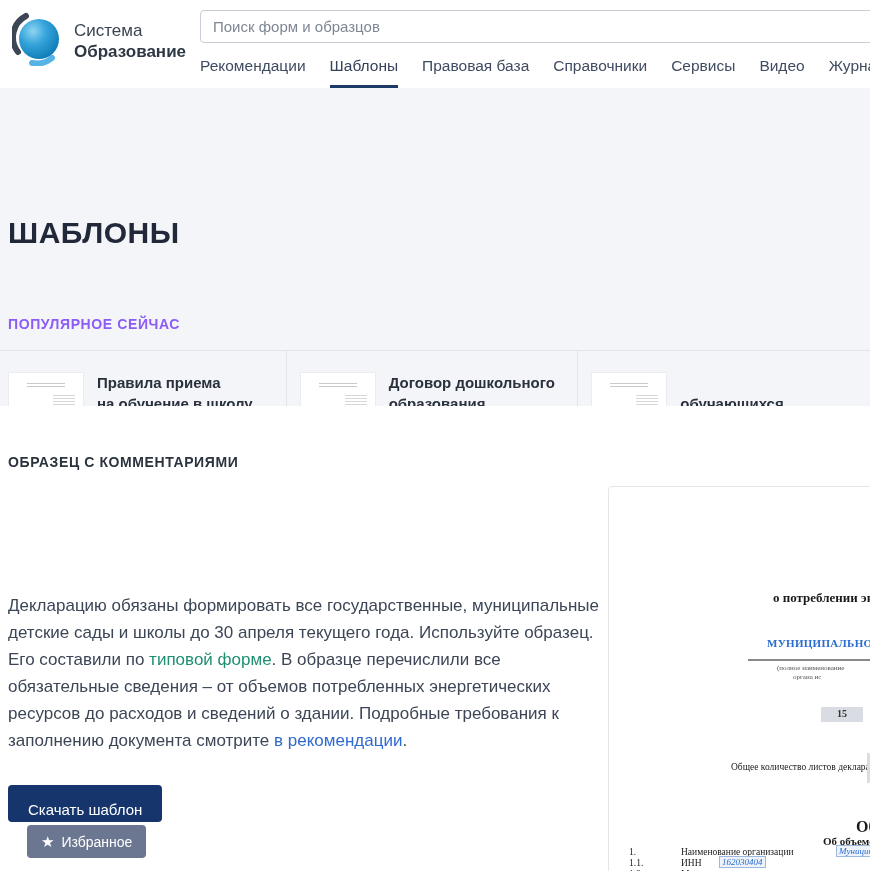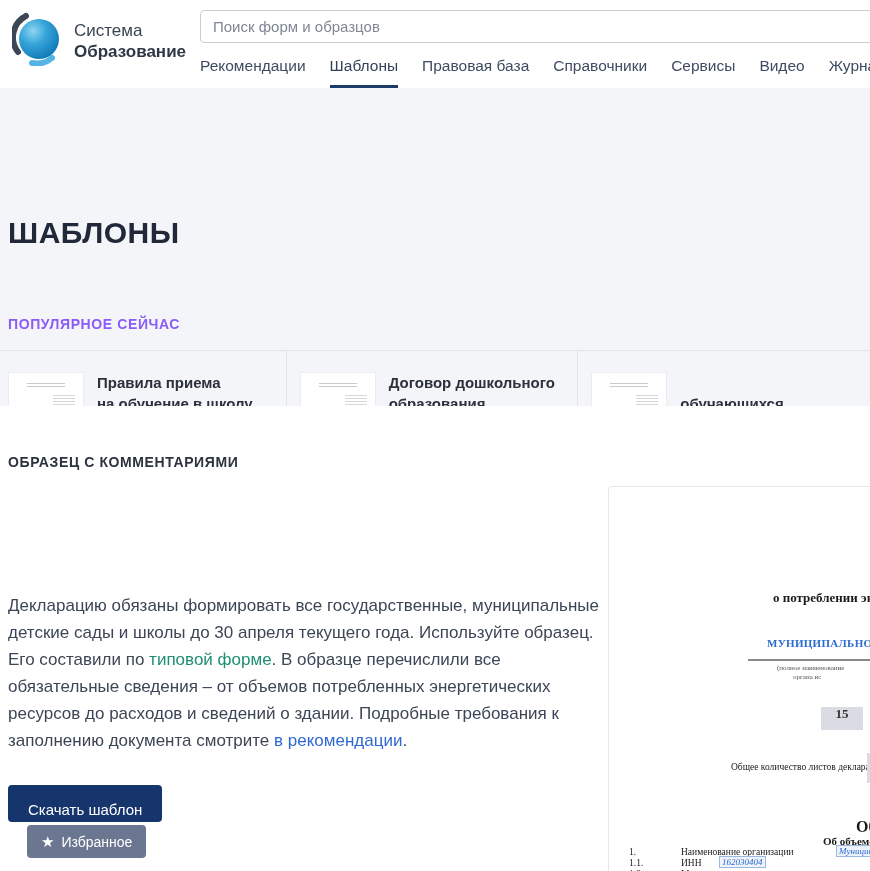--- a/index.html
+++ b/index.html
@@ -150,22 +150,22 @@
     border: 1px solid #e4e6ea; border-radius: 4px;
     font-family: "Liberation Serif", "DejaVu Serif", serif;
     color: #1a1a1a;
   }
   .pv { position: absolute; white-space: nowrap; }
   .pv-title { left: 164px; top: 103px; font-size: 13px; font-weight: bold; }
   .pv-org { left: 158px; top: 150px; font-size: 11px; font-weight: bold; color: #2b6cd0; letter-spacing: 0.3px; }
   .pv-line { left: 139px; top: 172px; width: 440px; height: 2px; background: #8a8a8a; }
   .pv-cap1 { left: 168px; top: 177px; font-size: 7px; color: #555; }
   .pv-cap2 { left: 184px; top: 186px; font-size: 7px; color: #555; }
-  .pv-box15 { left: 212px; top: 220px; width: 42px; height: 23px; background: #d9dde3;
-    font-size: 13px; font-weight: bold; text-align: center; line-height: 13px; color: #333; }
+  .pv-box15 { left: 212px; top: 220px; width: 42px; height: 15px; background: #d9dde3;
+    font-size: 10px; font-weight: bold; text-align: center; line-height: 13px; color: #333; }
   .pv-sheets { left: 122px; top: 275px; font-size: 9.5px; }
   .pv-sheets-box { left: 258px; top: 266px; width: 34px; height: 30px; background: #d9dde3; }
   .pv-h1 { left: 247px; top: 331px; font-size: 16px; font-weight: bold; }
   .pv-h2 { left: 214px; top: 348px; font-size: 11px; font-weight: bold; }
   .pv-row { font-size: 9.5px; }
   .pv-row .num { position: absolute; left: 20px; }
   .pv-row .lbl { position: absolute; left: 72px; }
   .pv-row .val {
     position: absolute;
     font-style: italic; color: #2b6cd0;

